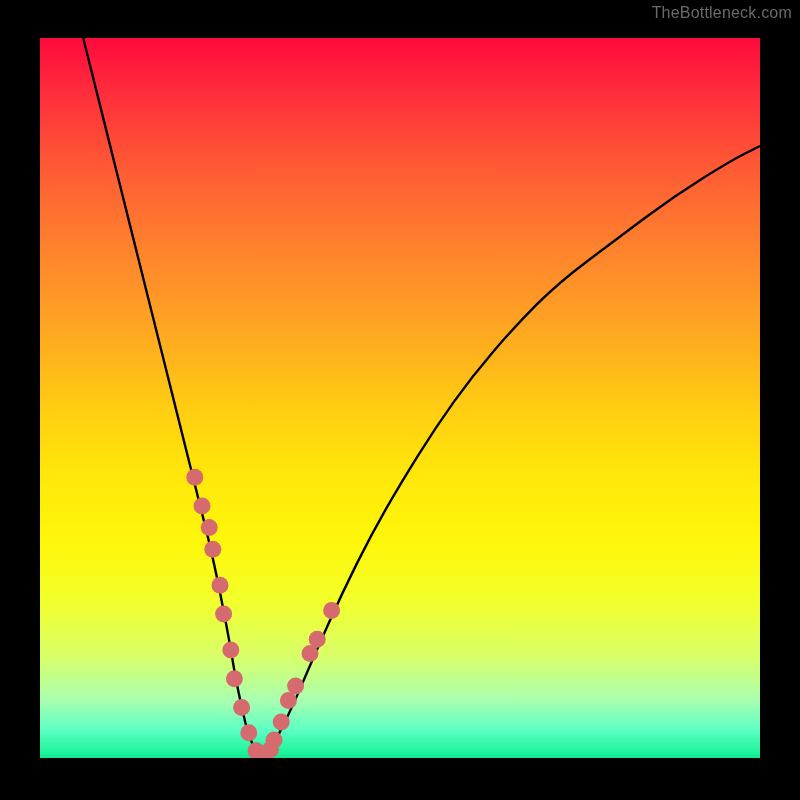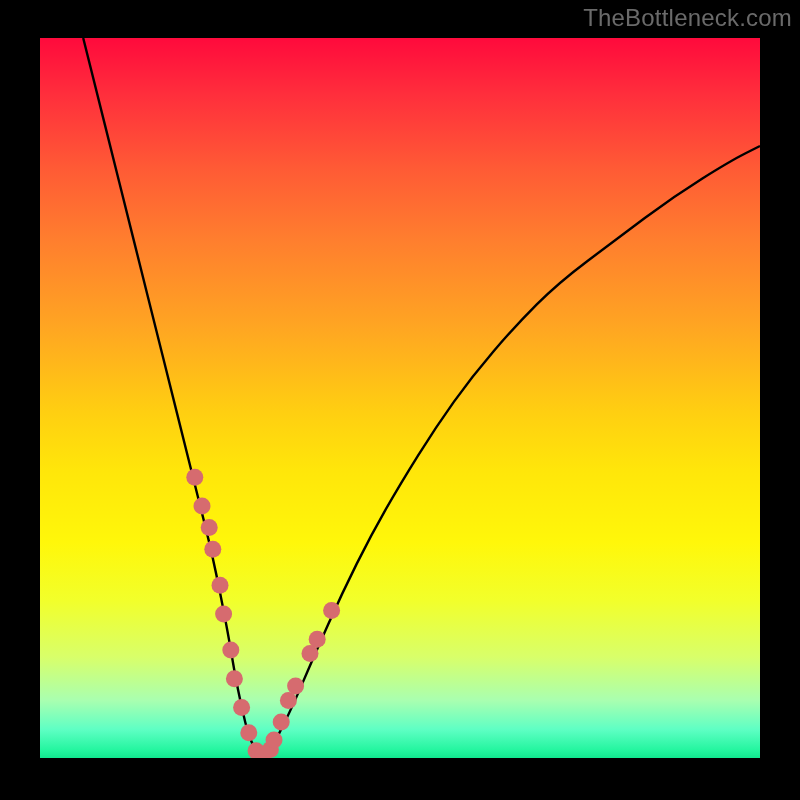--- a/index.html
+++ b/index.html
@@ -17,21 +17,21 @@
     top: 0;
     width: 800px;
     height: 800px;
     background: #000;
   }
   .watermark {
     position: absolute;
     top: 4px;
     right: 8px;
     color: #6a6a6a;
-    font-size: 24px;
+    font-size: 16px;
     font-weight: 400;
     letter-spacing: 0.2px;
     z-index: 50;
   }
   .plot-area {
     position: absolute;
     left: 40px;
     top: 38px;
     width: 720px;
     height: 720px;

